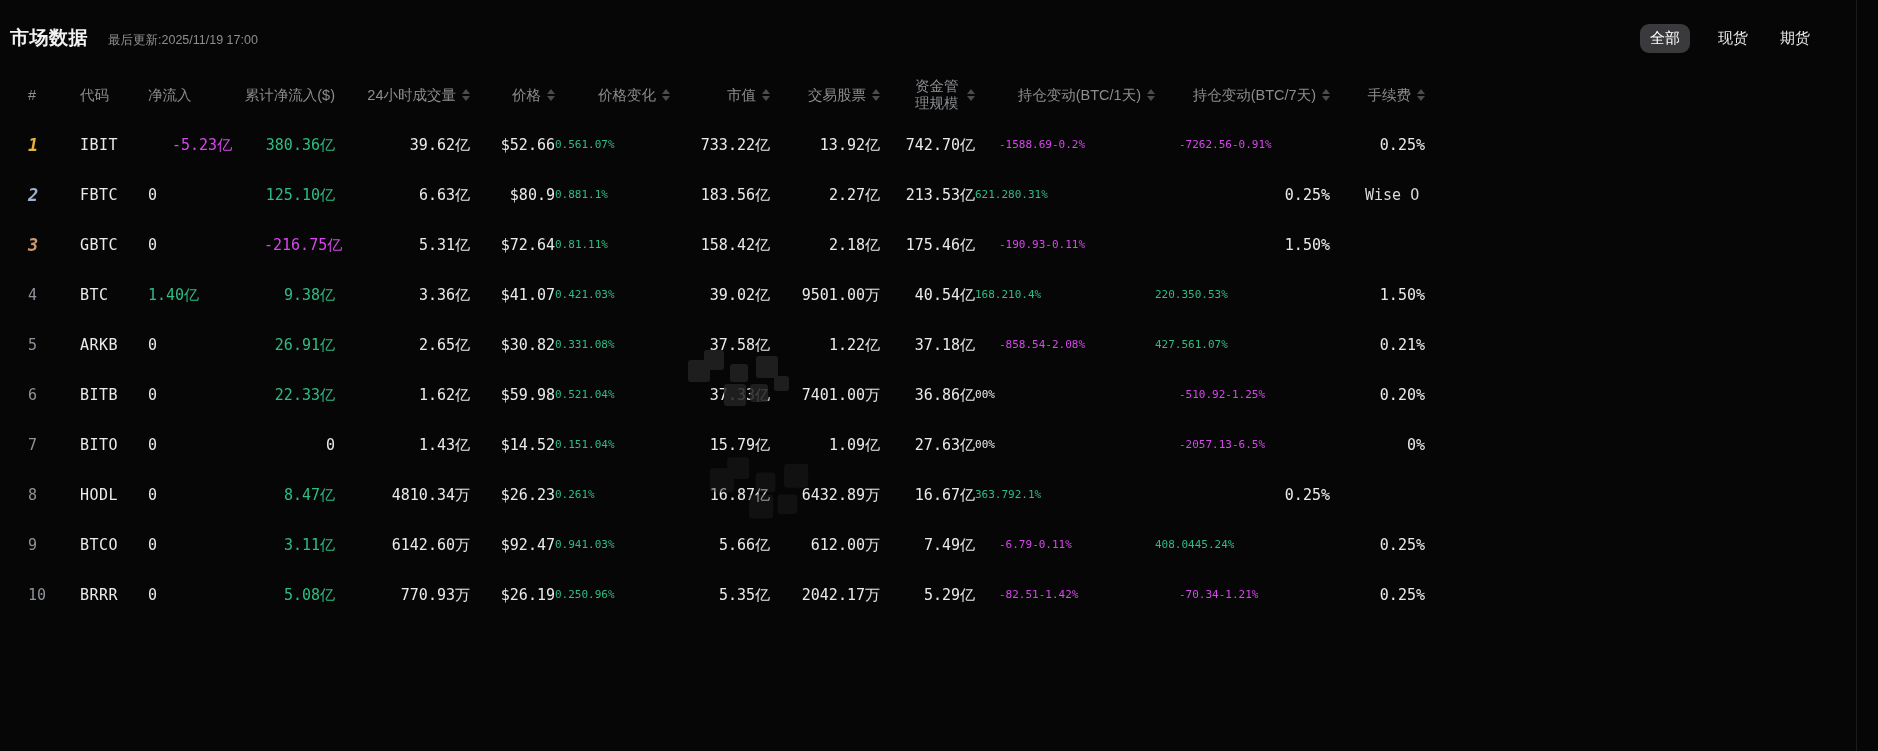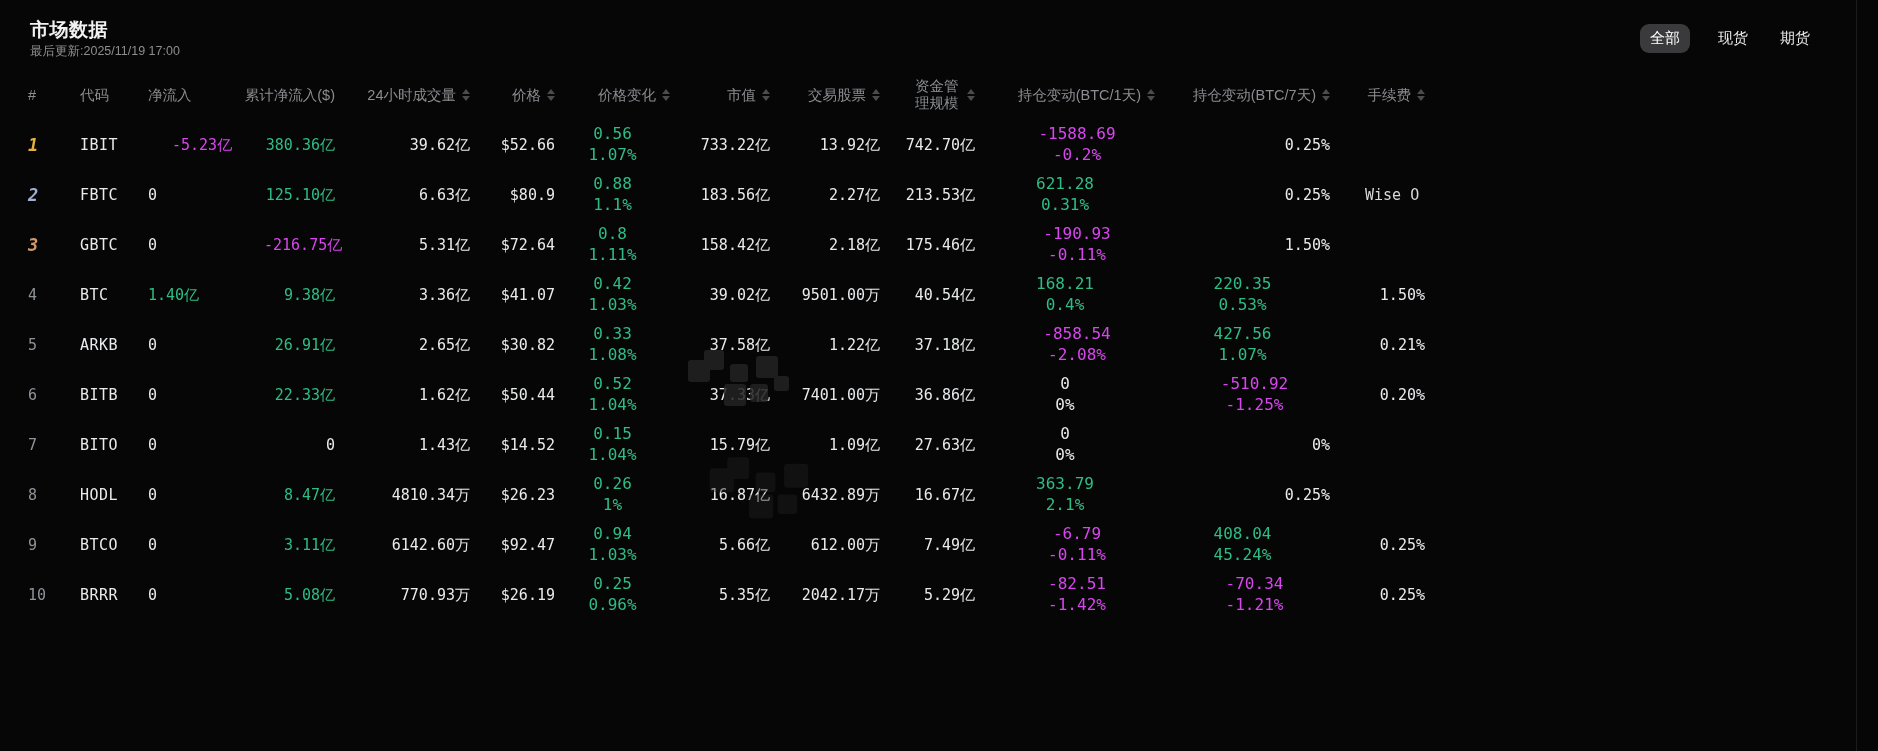--- a/index.html
+++ b/index.html
@@ -9,21 +9,21 @@
     overflow:hidden;
     font-family:"Liberation Sans", sans-serif;
     color:#e8e8e8;
     position:relative;
   }
   
   .topbar{
     display:flex;justify-content:space-between;align-items:center;
     padding:16px 20px 8px 10px;height:44px;box-sizing:content-box;
   }
-  .title-wrap{display:flex;align-items:baseline;flex-direction:column;}
+  .title-wrap{display:flex;align-items:baseline;}
   .page-title{font-size:19px;font-weight:700;color:#f2f2f2;letter-spacing:.5px;}
   .last-update{font-size:12.5px;color:#8d8d8d;margin-left:20px;}
   .filters{display:flex;align-items:center;gap:24px;margin-right:44px;}
   .filter-btn{font-size:15px;color:#e9e9e9;cursor:pointer;padding:5px 4px;border-radius:9px;}
   .filter-btn.active{background:#3a3a3c;color:#ffffff;padding:5px 10px;border-radius:9px;}
   
   .table{margin-top:2px;}
   .trow{
     display:grid;
     grid-template-columns:52px 68px 92px 95px 135px 85px 115px 100px 110px 95px 180px 175px 95px minmax(0,1fr);
@@ -49,21 +49,21 @@
   .cell.a-right{text-align:right;}
   .cell.a-left{text-align:left;}
   .cell.pos{color:#2ebd85;}
   .cell.neg{color:#d946ef;margin-left:24px;}
   .cell.flat{color:#e9eaeb;}
   .cell.code{font-weight:400;letter-spacing:.5px;}
   .cell.rank{font-size:15px;color:#8f9399;}
   .cell.rank.gold{color:#e5b13d;font-style:italic;font-weight:700;font-size:17px;}
   .cell.rank.silver{color:#9fb0d0;font-style:italic;font-weight:700;font-size:17px;}
   .cell.rank.bronze{color:#d29a6b;font-style:italic;font-weight:700;font-size:17px;}
-  .cell.duo{display:flex;flex-direction:column;align-items:center;font-size:16px;line-height:1.3;}
+  .cell.duo{display:flex;flex-direction:row;align-items:flex-start;font-size:11px;line-height:1.3;}
   .cell.name{padding-left:35px;color:#d9d9d9;}
   
   .watermark{position:absolute;pointer-events:none;}
   .wm1{left:686px;top:348px;opacity:.85;}
   .wm2{left:695px;top:455px;opacity:.4;}
   .edge-line{position:absolute;left:1856px;top:0;width:1px;height:100%;background:#1b1b1b;}
 </style>
 </head>
 <body>
 
@@ -145,20 +145,24 @@
           <span>0.56</span>
           <span>1.07%</span>
         </div>
         <div class="cell a-right">733.22亿</div>
         <div class="cell a-right">13.92亿</div>
         <div class="cell a-right">742.70亿</div>
         <div class="cell a-right duo neg">
           <span>-1588.69</span>
           <span>-0.2%</span>
         </div>
+        <div class="cell a-right duo neg">
+          <span>-7262.56</span>
+          <span>-0.91%</span>
+        </div>
         <div class="cell a-right">0.25%</div>
         <div class="cell a-left name"></div>
       </div>
       <div class="trow">
         <div class="cell a-left rank silver">2</div>
         <div class="cell a-left code">FBTC</div>
         <div class="cell a-left flat">0</div>
         <div class="cell a-right pos">125.10亿</div>
         <div class="cell a-right">6.63亿</div>
         <div class="cell a-right">$80.9</div>
@@ -246,21 +250,21 @@
         </div>
         <div class="cell a-right">0.21%</div>
         <div class="cell a-left name"></div>
       </div>
       <div class="trow">
         <div class="cell a-left rank ">6</div>
         <div class="cell a-left code">BITB</div>
         <div class="cell a-left flat">0</div>
         <div class="cell a-right pos">22.33亿</div>
         <div class="cell a-right">1.62亿</div>
-        <div class="cell a-right">$50.44</div>
+        <div class="cell a-right">$59.98</div>
         <div class="cell a-right duo pos">
           <span>0.52</span>
           <span>1.04%</span>
         </div>
         <div class="cell a-right">37.33亿</div>
         <div class="cell a-right">7401.00万</div>
         <div class="cell a-right">36.86亿</div>
         <div class="cell a-right duo flat">
           <span>0</span>
           <span>0%</span>
@@ -282,20 +286,24 @@
         <div class="cell a-right duo pos">
           <span>0.15</span>
           <span>1.04%</span>
         </div>
         <div class="cell a-right">15.79亿</div>
         <div class="cell a-right">1.09亿</div>
         <div class="cell a-right">27.63亿</div>
         <div class="cell a-right duo flat">
           <span>0</span>
           <span>0%</span>
+        </div>
+        <div class="cell a-right duo neg">
+          <span>-2057.13</span>
+          <span>-6.5%</span>
         </div>
         <div class="cell a-right">0%</div>
         <div class="cell a-left name"></div>
       </div>
       <div class="trow">
         <div class="cell a-left rank ">8</div>
         <div class="cell a-left code">HODL</div>
         <div class="cell a-left flat">0</div>
         <div class="cell a-right pos">8.47亿</div>
         <div class="cell a-right">4810.34万</div>

